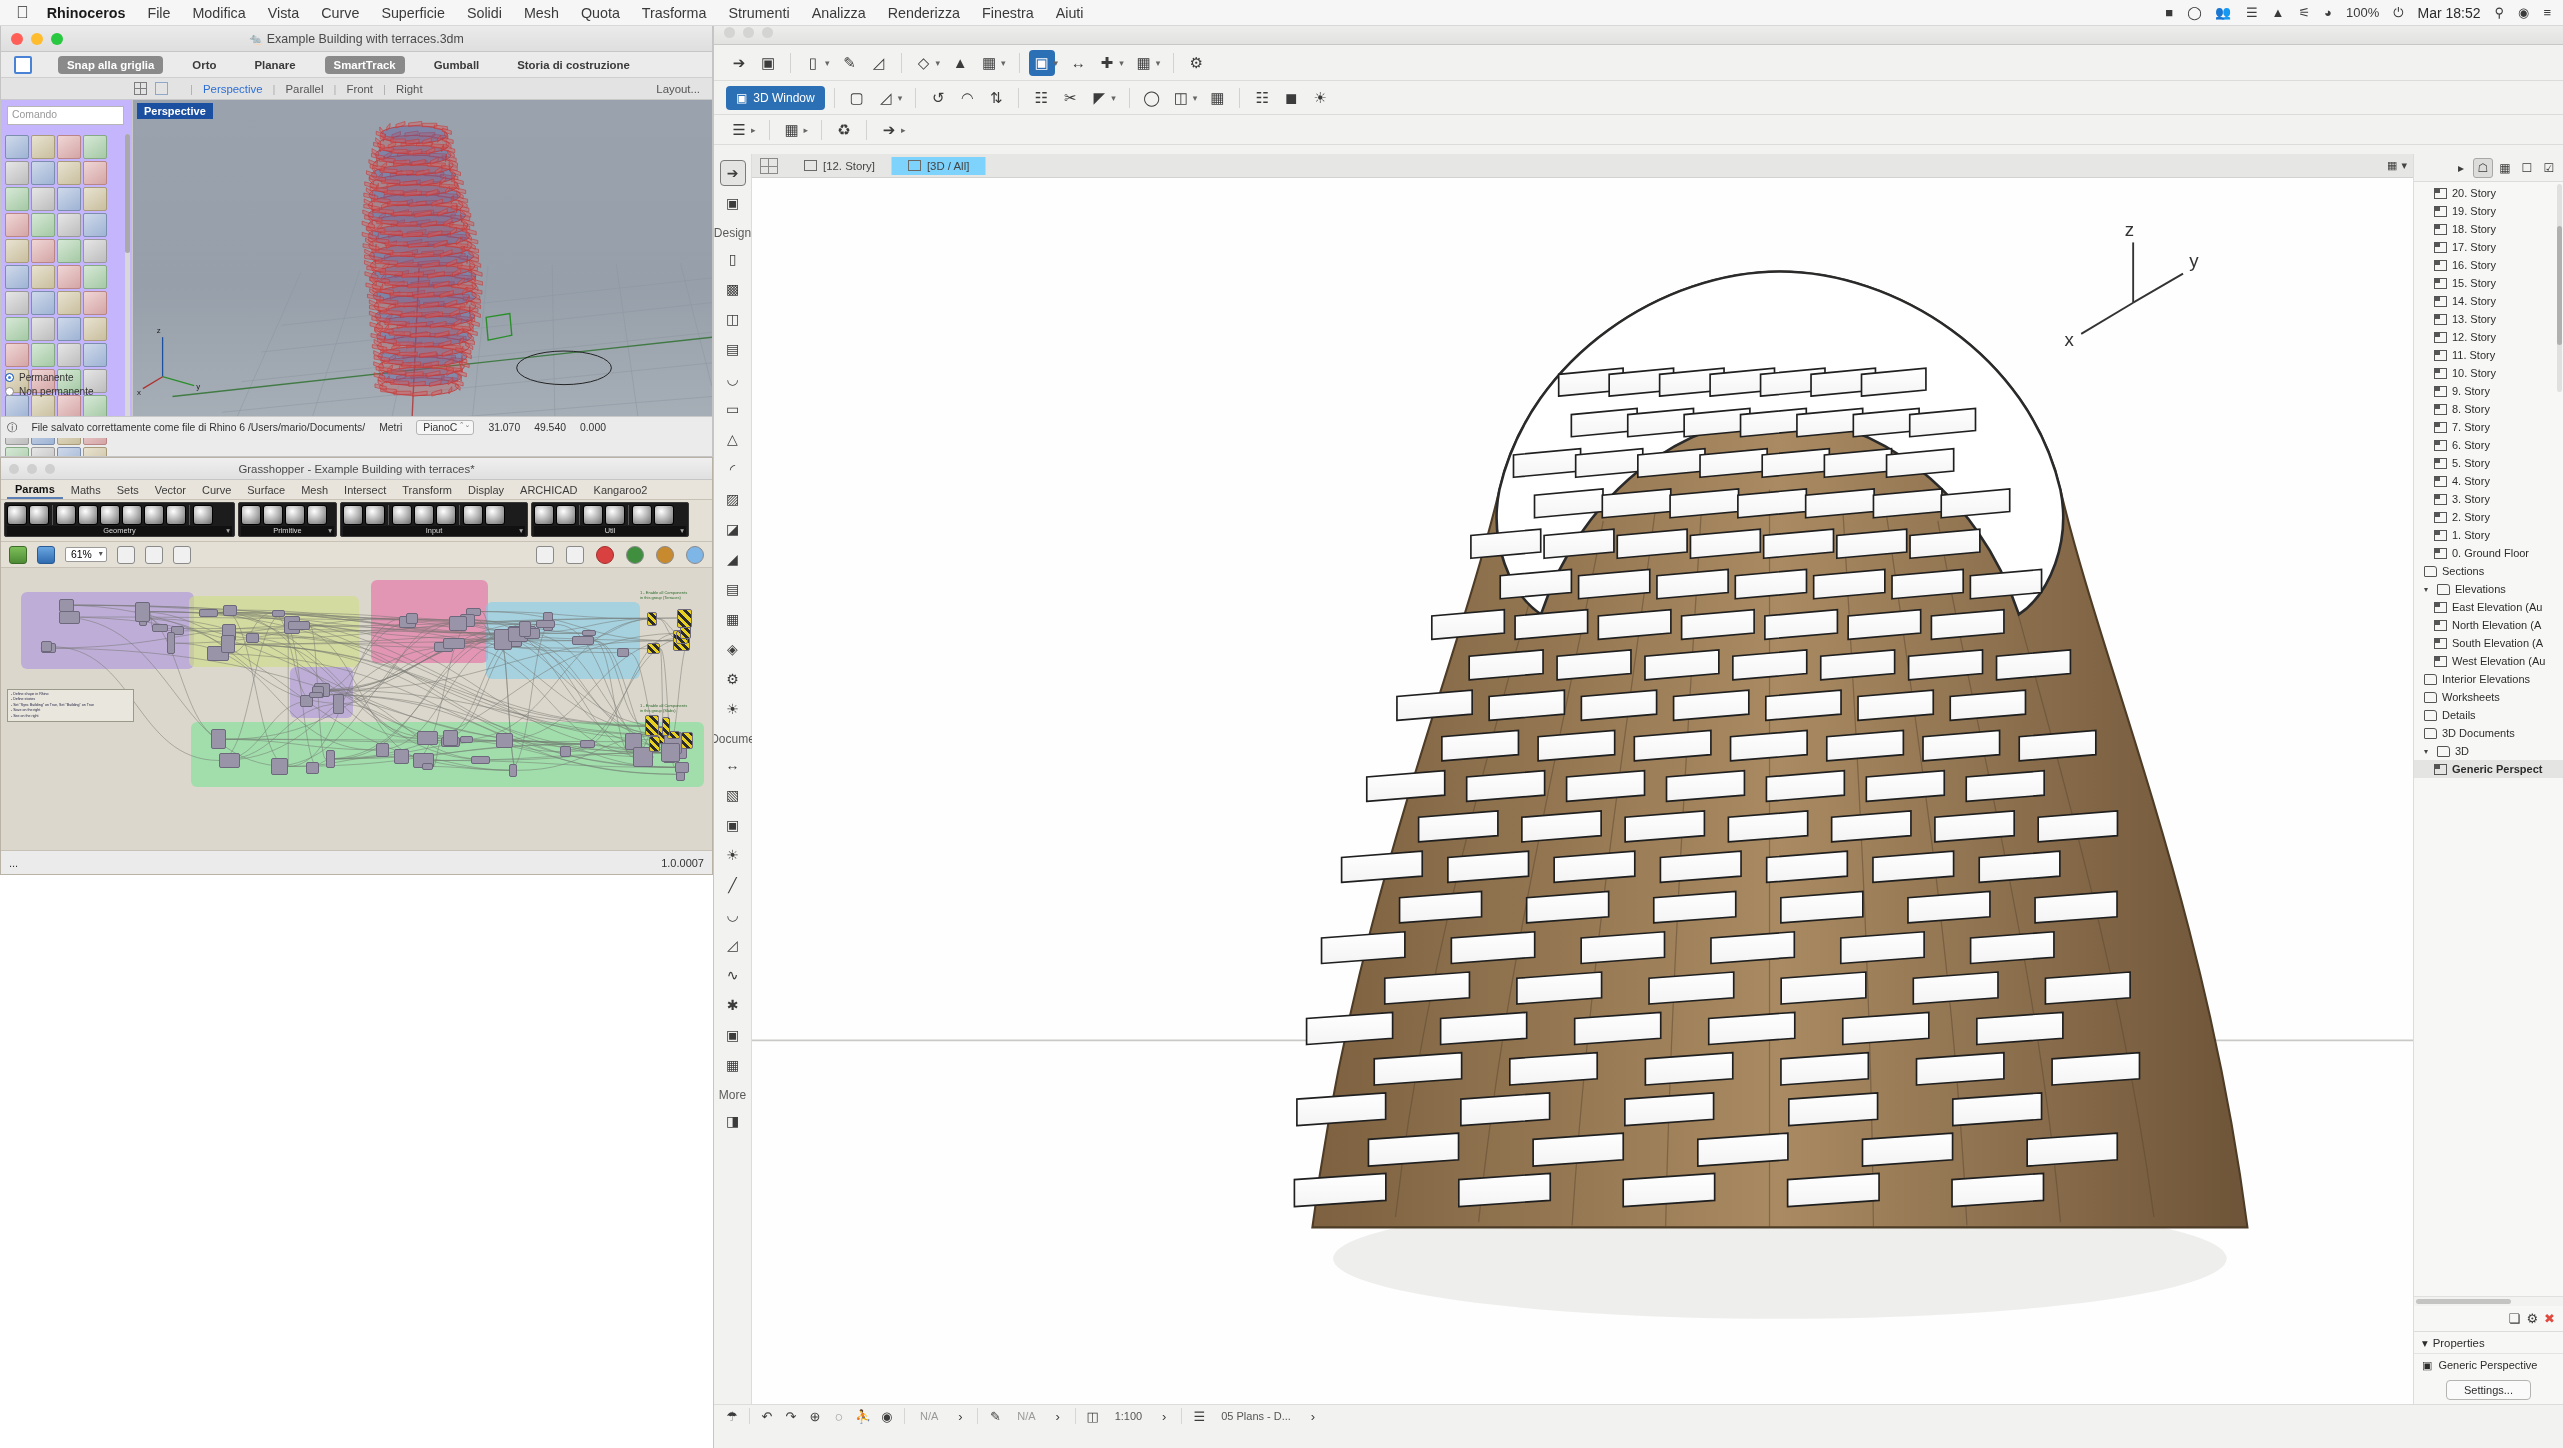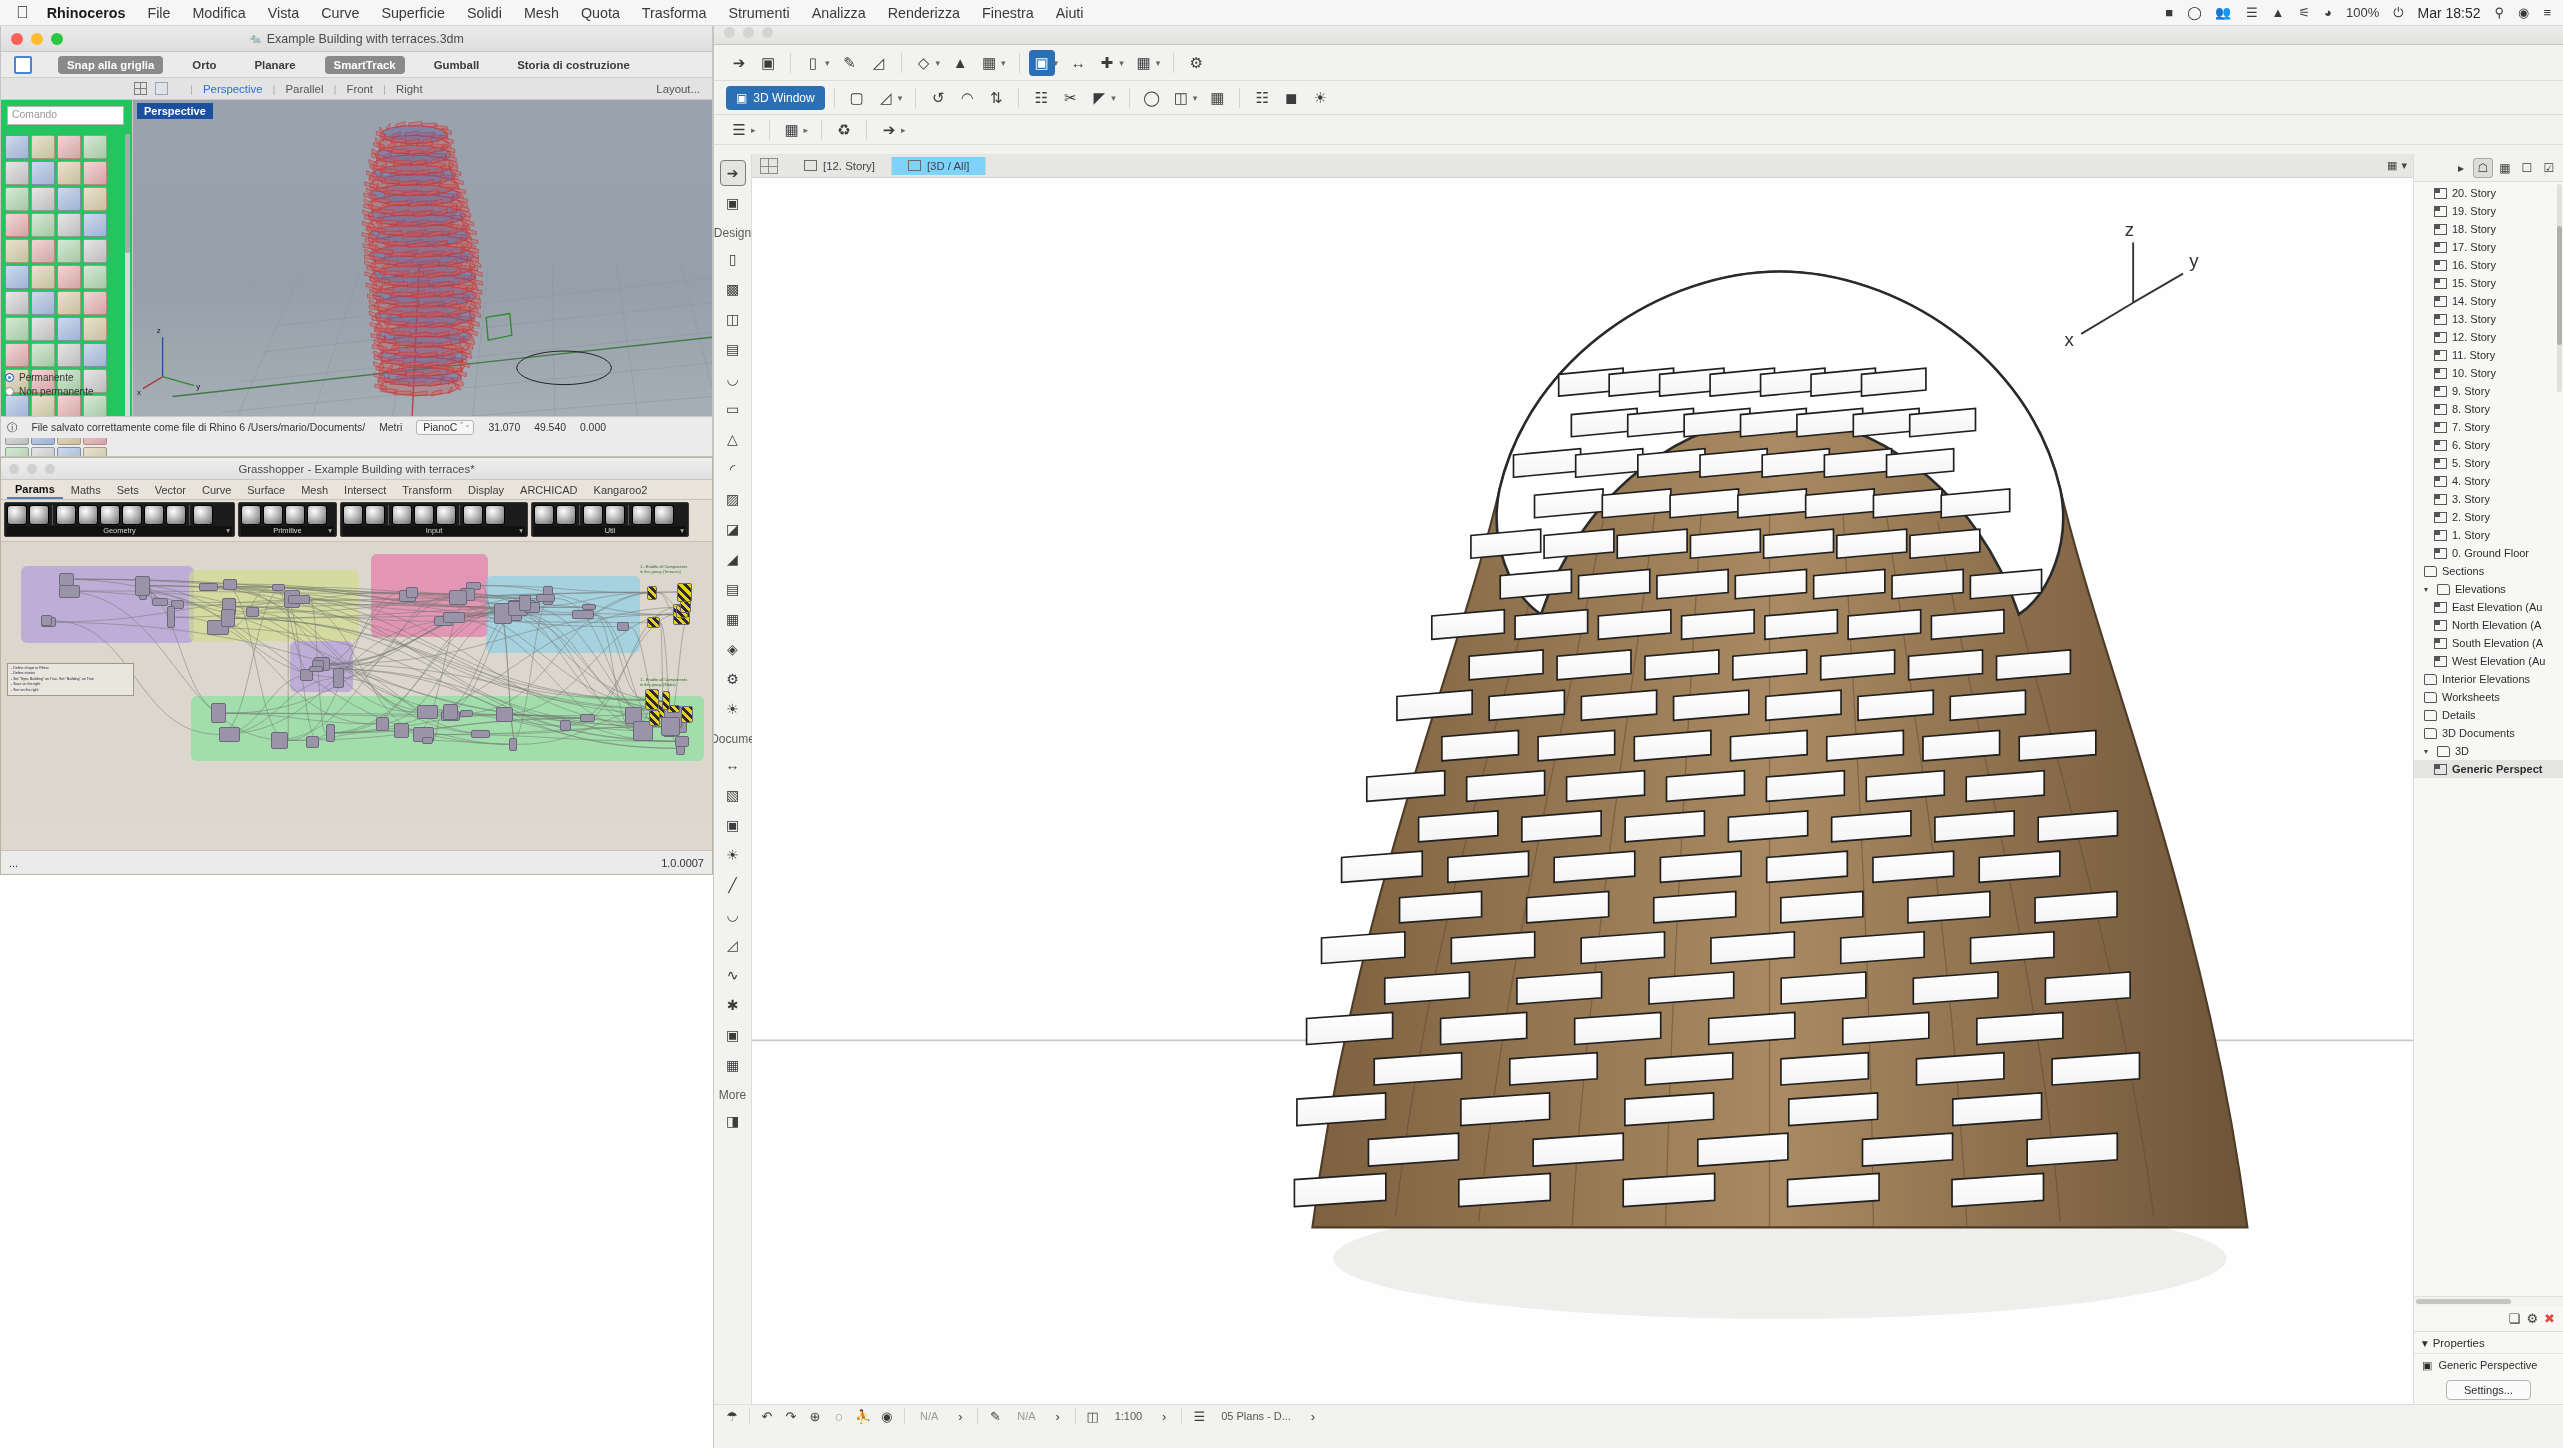--- a/index.html
+++ b/index.html
@@ -43,21 +43,21 @@
   #rhino-vptabs .vico { width:13px; height:13px; border:1px solid #7d7d7d; margin-right:8px; position:relative;}
   #rhino-vptabs .vico.quad::before{content:"";position:absolute;left:5px;top:0;width:1px;height:11px;background:#7d7d7d;}
   #rhino-vptabs .vico.quad::after{content:"";position:absolute;top:5px;left:0;width:11px;height:1px;background:#7d7d7d;}
   #rhino-vptabs .vico.one { border-color:#8fa8c8; margin-right:12px;}
   #rhino-vptabs .sep { color:#b0b0b0; margin:0 10px; }
   #rhino-vptabs .vt { color:#555; }
   #rhino-vptabs .vt.active { color:#2d6fd4; }
   #rhino-vptabs .layout { margin-left:auto; margin-right:12px; color:#555; }
 
   #rhino-body { position:relative; height:338px; background:#f0f0f0; }
-  #rhino-cmd { position:absolute; left:0; top:0; width:132px; height:338px; background:#22c55e;
+  #rhino-cmd { position:absolute; left:0; top:0; width:132px; height:338px; background:#c4b5fd;
      border-right:1px solid #c9c9c9; }
   #cmd-input { margin:6px; width:117px; height:19px; background:#fff; border:1px solid #b6b6b6;
      font-size:10.4px; color:#999; padding:2px 4px; }
   #tool-grid { position:absolute; left:0; top:32px; width:131px; display:flex; flex-wrap:wrap;
      padding:2px 3px; }
   .ticon { width:24px; height:24px; margin:1px; border-radius:2px;
      background:linear-gradient(145deg,#cfd9ea,#9eb3d4); border:1px solid #7b8ead; position:relative;}
   .ticon.v2 { background:linear-gradient(145deg,#e8e2d0,#c9bf9f); border-color:#a79b7a;}
   .ticon.v3 { background:linear-gradient(145deg,#f0d6d6,#d4a5a5); border-color:#b98585;}
   .ticon.v4 { background:linear-gradient(145deg,#d6e8d6,#a5c9a5); border-color:#85a885;}
@@ -1391,20 +1391,36 @@
         <span class="gi"></span>
         <span class="gi"></span>
         <span class="gsep"></span>
         <span class="gi"></span>
         <span class="gi"></span>
       </div>
       <div class="lbl">Util</div>
     </div>
   </div>
 
+  <div id="gh-toolbar2">
+    <span class="gbtn green"></span>
+    <span class="gbtn blue"></span>
+    <span class="zoomsel">61%</span>
+    <span class="gbtn"></span>
+    <span class="gbtn"></span>
+    <span class="gbtn"></span>
+    <span style="margin-left:auto;display:flex;gap:12px;">
+      <span class="gbtn"></span>
+      <span class="gbtn"></span>
+      <span class="gbtn" style="background:#d94040;border-color:#a32e2e;border-radius:50%"></span>
+      <span class="gbtn" style="background:#3f8f3f;border-radius:50%"></span>
+      <span class="gbtn" style="background:#c88a2e;border-radius:50%"></span>
+      <span class="gbtn" style="background:#7fb6e8;border-radius:50%"></span>
+    </span>
+  </div>
 
   <div id="gh-canvas">
     <div class="ghgroup" style="left:20px;top:24px;width:173px;height:77px;background:rgba(166,140,224,0.55);"></div>
     <div class="ghgroup" style="left:188px;top:28px;width:170px;height:71px;background:rgba(206,222,130,0.6);"></div>
     <div class="ghgroup" style="left:370px;top:12px;width:117px;height:83px;background:rgba(232,96,160,0.55);"></div>
     <div class="ghgroup" style="left:485px;top:34px;width:154px;height:77px;background:rgba(130,205,235,0.6);"></div>
     <div class="ghgroup" style="left:289px;top:99px;width:63px;height:51px;background:rgba(166,140,224,0.55);"></div>
     <div class="ghgroup" style="left:190px;top:154px;width:513px;height:65px;background:rgba(122,226,150,0.6);"></div>
 
     <svg width="713" height="283" style="position:absolute;left:0;top:0;pointer-events:none" viewBox="0 0 720 286">

